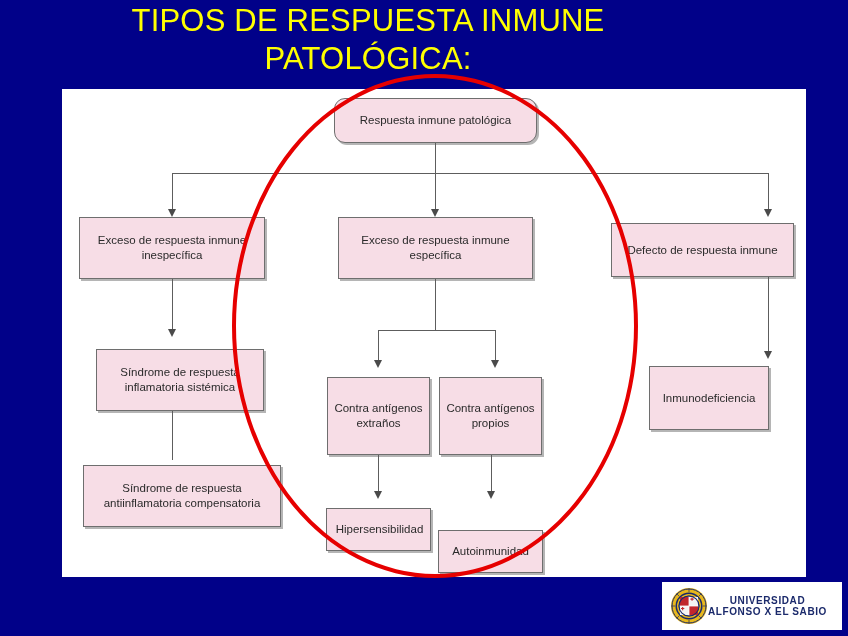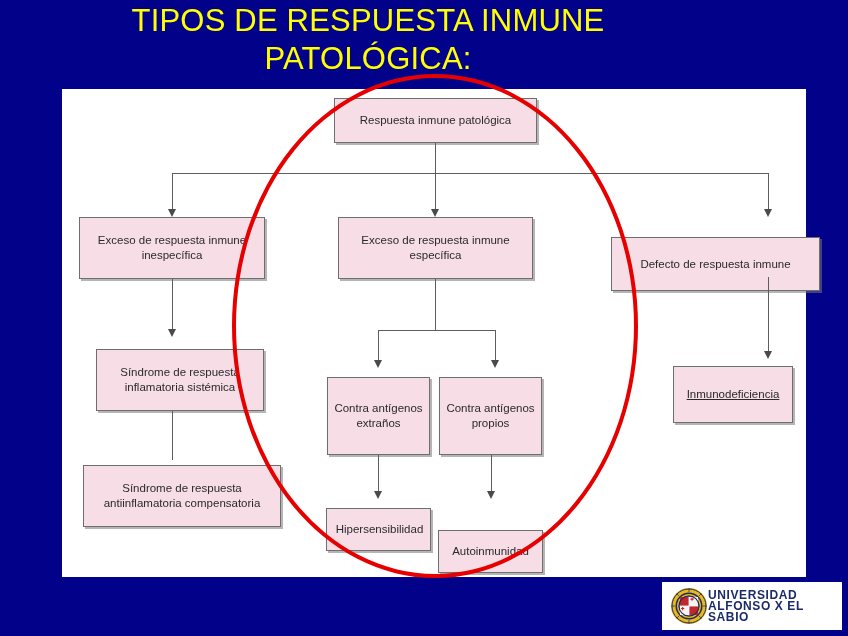--- a/index.html
+++ b/index.html
@@ -76,39 +76,39 @@
   
   #logo{
     position:absolute;left:662px;top:582px;width:180px;height:48px;
     background:#ffffff;
     display:flex;align-items:center;
     z-index:4;
   }
   #seal{margin-left:8px;flex:0 0 auto;}
   #logo-text{
     color:#1b2a6b;
-    font-size:12px;
+    font-size:10px;
     line-height:11px;
     letter-spacing:.6px;
     font-weight:bold;
-    text-align:left;
+    text-align:center;
     white-space:pre-line;
   }
 </style>
 </head>
 <body>
 
 <div id="slide">
 
   <div id="title">TIPOS DE RESPUESTA INMUNE
 PATOLÓGICA:</div>
 
   <div id="panel">
 
-    <div class="node" style="left:272px;top:9px;width:203px;height:45px;">
+    <div class="node" style="left:272px;top:9px;width:203px;height:45px;border-radius:11px;">
       <span>Respuesta inmune patológica</span>
     </div>
 
     <div class="ln lnv" style="left:373px;top:54px;height:30px;"></div>
 
     <div class="ln lnh" style="left:110px;top:84px;width:596px;"></div>
 
     <div class="ln lnv" style="left:110px;top:84px;height:39px;"></div>
     <div class="arrow" style="left:106px;top:120px;"></div>
 
@@ -121,21 +121,21 @@
     <div class="node" style="left:17px;top:128px;width:186px;height:62px;">
       <span style="white-space:pre-line;">Exceso de respuesta inmune
 inespecífica</span>
     </div>
 
     <div class="node" style="left:276px;top:128px;width:195px;height:62px;">
       <span style="white-space:pre-line;">Exceso de respuesta inmune
 específica</span>
     </div>
 
-    <div class="node" style="left:549px;top:148px;width:209px;height:54px;">
+    <div class="node" style="left:549px;top:134px;width:183px;height:54px;">
       <span style="white-space:pre-line;">Defecto de respuesta inmune</span>
     </div>
 
     <div class="ln lnv" style="left:110px;top:190px;height:52px;"></div>
     <div class="arrow" style="left:106px;top:240px;"></div>
 
     <div class="node" style="left:34px;top:260px;width:168px;height:62px;">
       <span style="white-space:pre-line;">Síndrome de respuesta
 inflamatoria sistémica</span>
     </div>
@@ -174,21 +174,21 @@
       <span>Hipersensibilidad</span>
     </div>
 
     <div class="node" style="left:376px;top:441px;width:105px;height:43px;">
       <span>Autoinmunidad</span>
     </div>
 
     <div class="ln lnv" style="left:706px;top:188px;height:76px;"></div>
     <div class="arrow" style="left:702px;top:262px;"></div>
 
-    <div class="node" style="left:611px;top:277px;width:120px;height:57px;text-decoration:underline;">
+    <div class="node" style="left:587px;top:277px;width:120px;height:64px;">
       <span>Inmunodeficiencia</span>
     </div>
 
   </div>
 
   <div id="ellipse"></div>
 
   <div id="logo">
     <svg id="seal" width="38" height="38" viewBox="0 0 38 38">
       <circle cx="19" cy="19" r="18" fill="#e8b81c"></circle>

